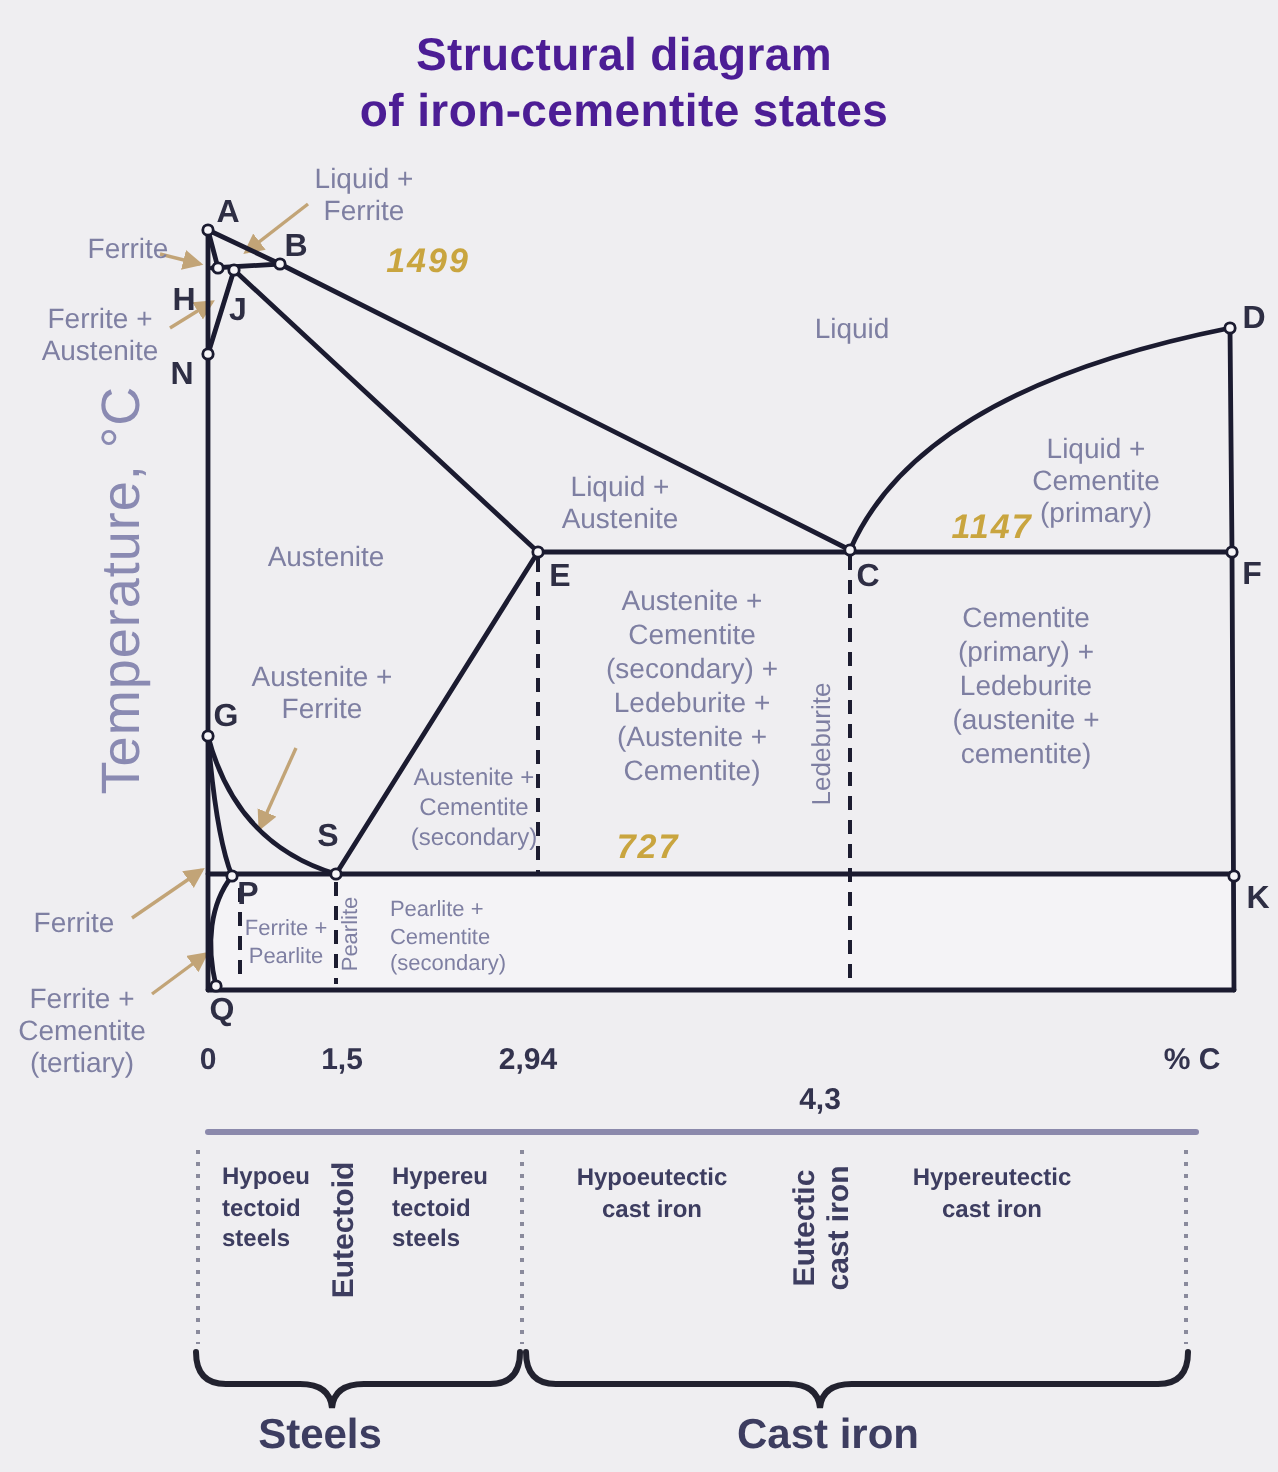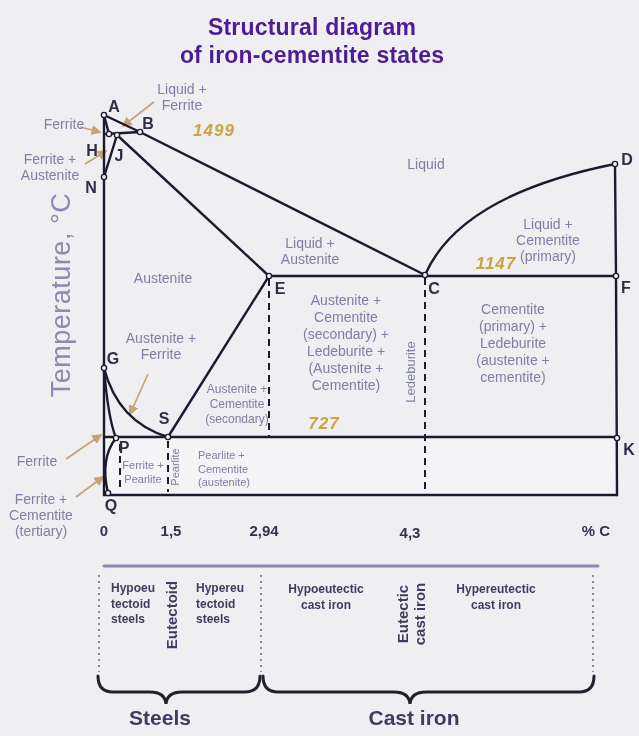--- a/index.html
+++ b/index.html
@@ -152,21 +152,21 @@
   <div class="abs ctr lbl" style="left:513px;top:343px;line-height:17px">Cementite
 (primary) +
 Ledeburite
 (austenite + cementite)</div>
   <div class="abs ctr lbl" style="left:37px;top:461px">Ferrite</div>
   <div class="abs ctr lbl sm" style="left:143px;top:472px">Ferrite +
 Pearlite</div>
   <div class="abs rot lbl sm" style="left:176px;top:467px">Pearlite</div>
   <div class="abs ctr lbl sm la" style="left:224px;top:469px">Pearlite +
 Cementite
-(austenite)</div>
+(secondary)</div>
   <div class="abs ctr lbl" style="left:41px;top:515px">Ferrite +
 Cementite
 (tertiary)</div>
 
   <div class="abs ctr pt" style="left:114px;top:107px">A</div>
   <div class="abs ctr pt" style="left:148px;top:124px">B</div>
   <div class="abs ctr pt" style="left:92px;top:151px">H</div>
   <div class="abs ctr pt" style="left:119px;top:156px">J</div>
   <div class="abs ctr pt" style="left:91px;top:188px">N</div>
   <div class="abs ctr pt" style="left:627px;top:160px">D</div>
@@ -179,21 +179,21 @@
   <div class="abs ctr pt" style="left:629px;top:450px">K</div>
   <div class="abs ctr pt" style="left:111px;top:506px">Q</div>
 
   <div class="abs ctr temp" style="left:190px;top:131px">1499</div>
   <div class="abs ctr temp" style="left:472px;top:264px">1147</div>
   <div class="abs ctr temp" style="left:300px;top:424px">727</div>
 
   <div class="abs ctr tick" style="left:104px;top:530px">0</div>
   <div class="abs ctr tick" style="left:171px;top:530px">1,5</div>
   <div class="abs ctr tick" style="left:264px;top:530px">2,94</div>
-  <div class="abs ctr tick" style="left:410px;top:532px">4,3</div>
+  <div class="abs ctr tick" style="left:410px;top:550px">4,3</div>
   <div class="abs ctr tick" style="left:596px;top:530px">% C</div>
 
   <div class="abs ctr cls la" style="left:133px;top:604px">Hypoeu
 tectoid
 steels</div>
   <div class="abs rot cls" style="left:172px;top:615px;font-size:15px">Eutectoid</div>
   <div class="abs ctr cls la" style="left:220px;top:604px">Hypereu
 tectoid
 steels</div>
   <div class="abs ctr cls" style="left:326px;top:597px">Hypoeutectic

